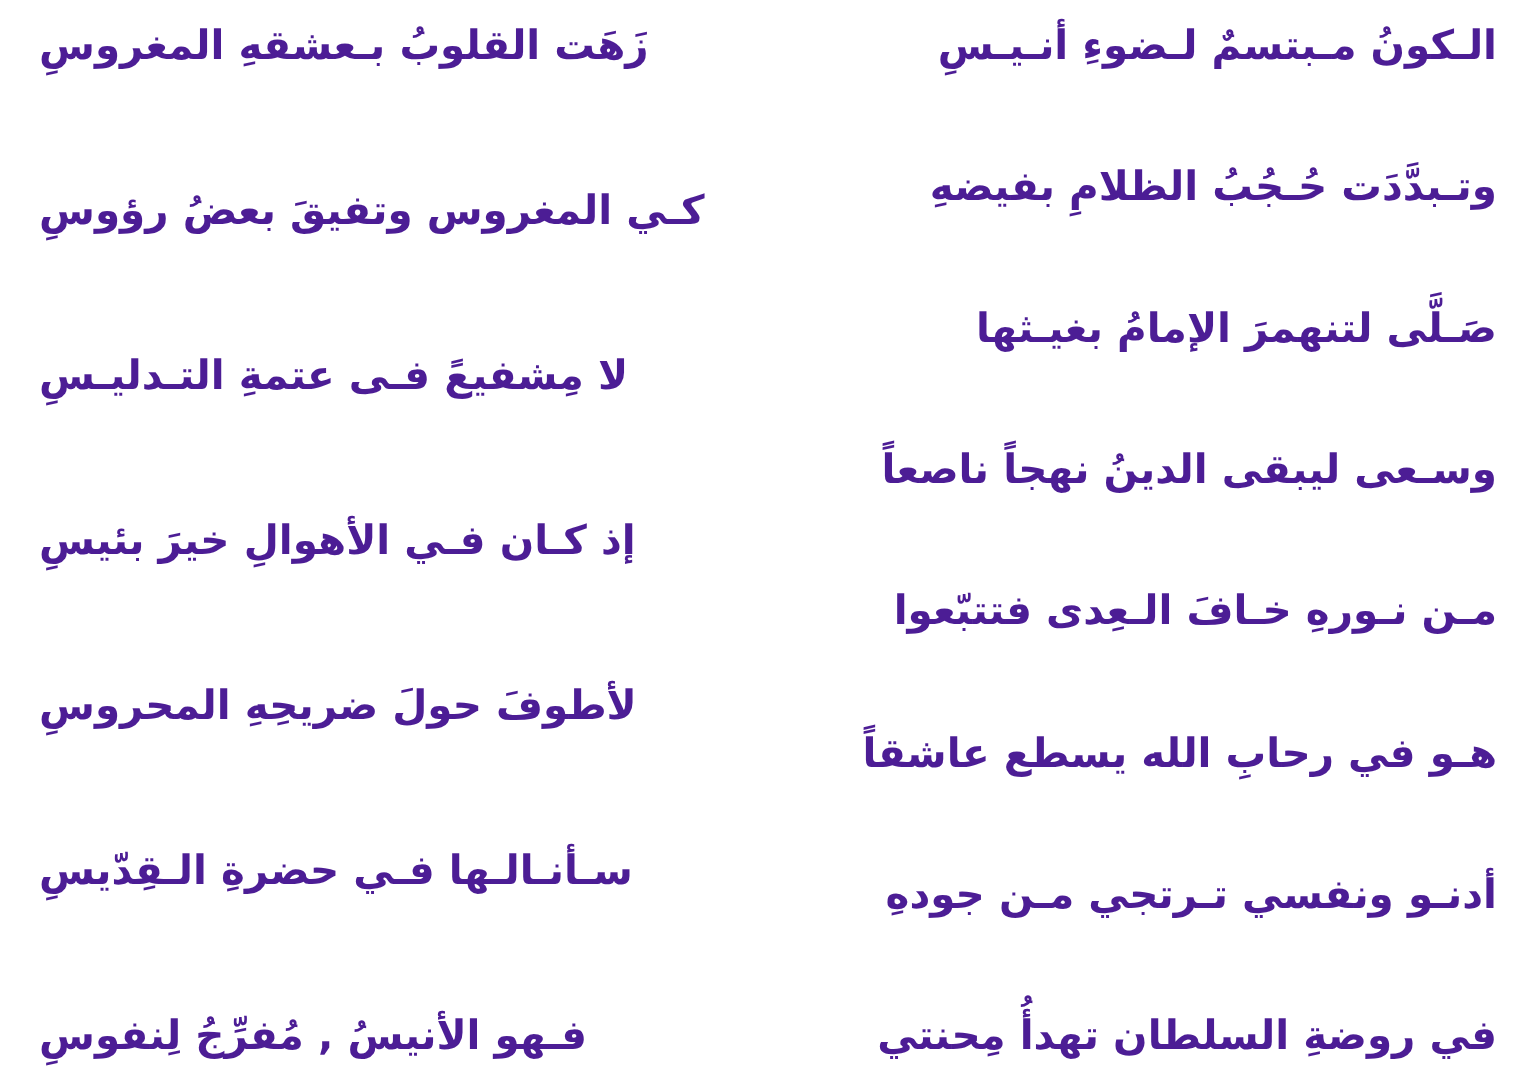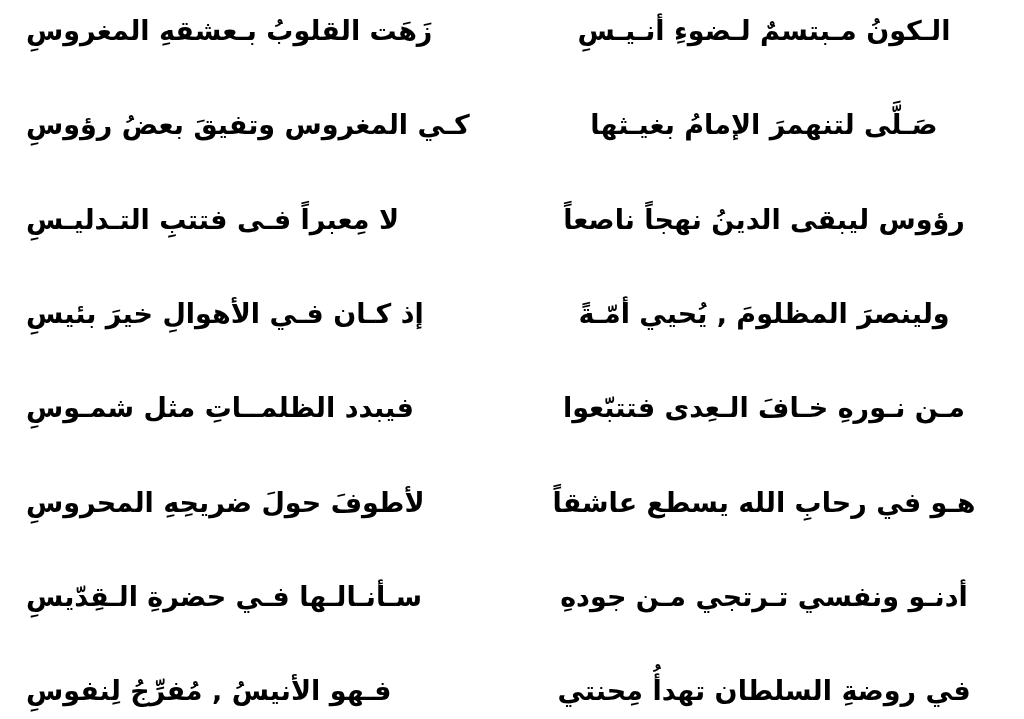--- a/index.html
+++ b/index.html
@@ -30,31 +30,31 @@
   }
   .column {
     flex: 1 1 50%;
     display: flex;
     flex-direction: column;
     justify-content: space-between;
     box-sizing: border-box;
   }
   .column.right-col {
     padding-left: 18px;
-    align-items: center;
+    align-items: flex-start;
   }
   .column.left-col {
     padding-right: 10px;
     align-items: flex-end;
   }
   .verse {
     font-size: 27px;
     line-height: 1.28;
     font-weight: 700;
-    color: #000000;
+    color: #4c1d95;
     white-space: nowrap;
     letter-spacing: 0px;
     text-align: right;
     direction: rtl;
     font-family: "DejaVu Sans", "Liberation Sans", sans-serif;
   }
   .right-col .verse {
     text-align: right;
   }
   .left-col .verse {
@@ -62,34 +62,33 @@
   }
 </style>
 </head>
 <body>
 
 <div class="page">
   <div class="poem">
 
     <div class="column right-col">
       <div class="verse">الـكونُ مـبتسمٌ لـضوءِ أنـيـسِ</div>
+      <div class="verse">وتـبدَّدَت حُـجُبُ الظلامِ بفيضهِ</div>
       <div class="verse">صَـلَّى لتنهمرَ الإمامُ بغيـثها</div>
-      <div class="verse">رؤوس ليبقى الدينُ نهجاً ناصعاً</div>
-      <div class="verse">ولينصرَ المظلومَ , يُحيي أمّـةً</div>
+      <div class="verse">وسـعى ليبقى الدينُ نهجاً ناصعاً</div>
       <div class="verse">مـن نـورهِ خـافَ الـعِدى فتتبّعوا</div>
       <div class="verse">هـو في رحابِ الله يسطع عاشقاً</div>
       <div class="verse">أدنـو ونفسي تـرتجي مـن جودهِ</div>
       <div class="verse">في روضةِ السلطان تهدأُ مِحنتي</div>
     </div>
 
     <div class="column left-col">
       <div class="verse">زَهَت القلوبُ بـعشقهِ المغروسِ</div>
       <div class="verse">كـي المغروس وتفيقَ بعضُ رؤوسِ</div>
-      <div class="verse">لا مِعبراً   فـى فتتبِ التـدليـسِ</div>
+      <div class="verse">لا مِشفيعً   فـى عتمةِ التـدليـسِ</div>
       <div class="verse">إذ كـان فـي الأهوالِ خيرَ بئيسِ</div>
-      <div class="verse">فيبدد الظلمــاتِ مثل شمـوسِ</div>
       <div class="verse">لأطوفَ حولَ ضريحِهِ المحروسِ</div>
       <div class="verse">سـأنـالـها فـي حضرةِ الـقِدّيسِ</div>
       <div class="verse">فـهو الأنيسُ , مُفرِّجُ لِنفوسِ</div>
     </div>
 
   </div>
 </div>
 
 </body></html>

